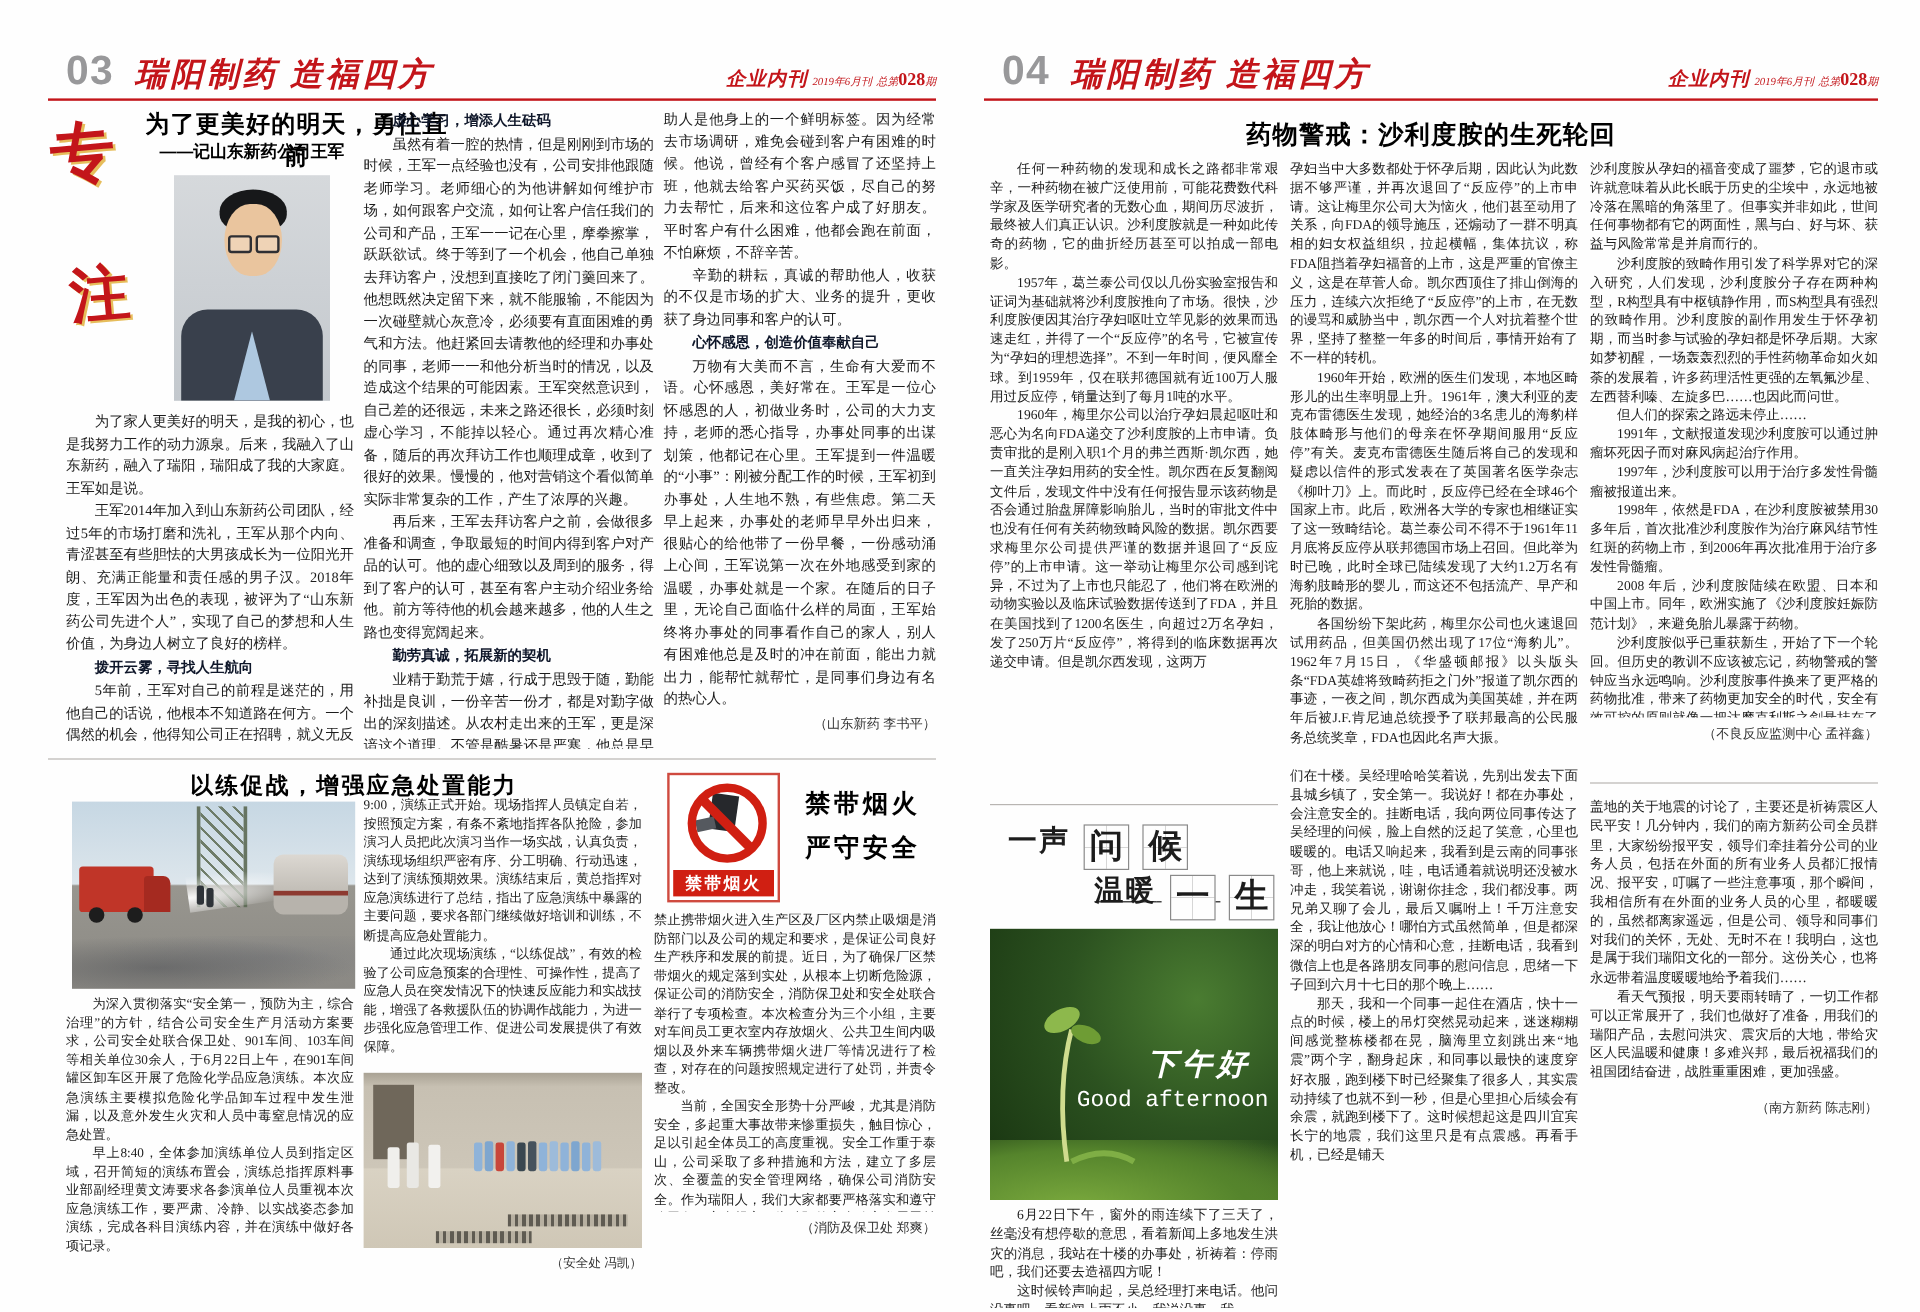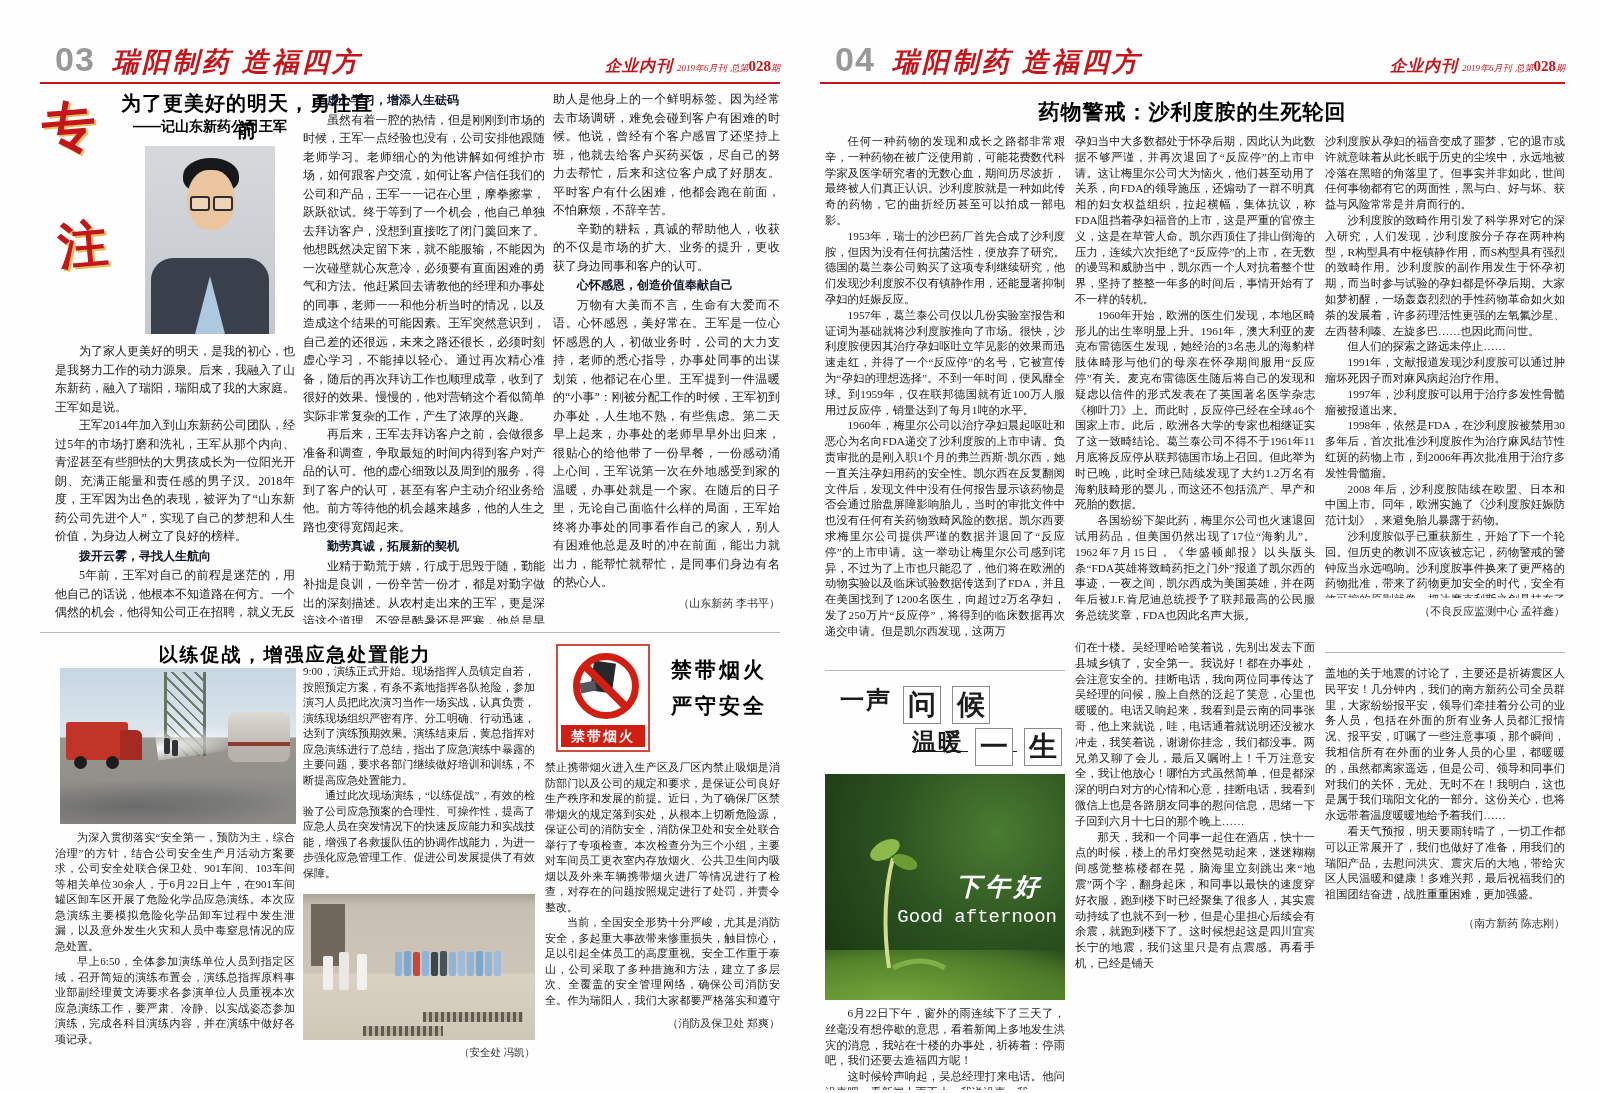--- a/index.html
+++ b/index.html
@@ -140,21 +140,21 @@
     <div class="fr-wheel" style="left:46px;"></div>
     <div class="fr-spray"></div>
     <div class="fr-tanker"></div>
     <div class="fr-man" style="left:104px;"></div>
     <div class="fr-man" style="left:112px;top:72px;"></div>
     <div class="fr-wet"></div>
   </div>
 
   <div class="col a23" style="left:55px;top:830px;width:240px;height:258px;">
       <div class="blk-p">为深入贯彻落实“安全第一，预防为主，综合治理”的方针，结合公司安全生产月活动方案要求，公司安全处联合保卫处、901车间、103车间等相关单位30余人，于6月22日上午，在901车间罐区卸车区开展了危险化学品应急演练。本次应急演练主要模拟危险化学品卸车过程中发生泄漏，以及意外发生火灾和人员中毒窒息情况的应急处置。</div>
-      <div class="blk-p">早上6:50，全体参加演练单位人员到指定区域，召开简短的演练布置会，演练总指挥原料事业部副经理黄文涛要求各参演单位人员重视本次应急演练工作，要严肃、冷静、以实战姿态参加演练，完成各科目演练内容，并在演练中做好各项记录。</div>
+      <div class="blk-p">早上8:40，全体参加演练单位人员到指定区域，召开简短的演练布置会，演练总指挥原料事业部副经理黄文涛要求各参演单位人员重视本次应急演练工作，要严肃、冷静、以实战姿态参加演练，完成各科目演练内容，并在演练中做好各项记录。</div>
     </div>
   <div class="col a23" style="left:303px;top:664px;width:232px;height:226px;">
       <div class="blk-pc">9:00，演练正式开始。现场指挥人员镇定自若，按照预定方案，有条不紊地指挥各队抢险，参加演习人员把此次演习当作一场实战，认真负责，演练现场组织严密有序、分工明确、行动迅速，达到了演练预期效果。演练结束后，黄总指挥对应急演练进行了总结，指出了应急演练中暴露的主要问题，要求各部门继续做好培训和训练，不断提高应急处置能力。</div>
       <div class="blk-p">通过此次现场演练，“以练促战”，有效的检验了公司应急预案的合理性、可操作性，提高了应急人员在突发情况下的快速反应能力和实战技能，增强了各救援队伍的协调作战能力，为进一步强化应急管理工作、促进公司发展提供了有效保障。</div>
     </div>
 
   <div class="ph ph-crowd" style="left:303px;top:894px;width:232px;height:146px;">
     <div class="cw-door"></div>
     <div class="cw-grate" style="left:120px;bottom:18px;width:100px;"></div>
     <div class="cw-grate" style="left:60px;bottom:4px;width:80px;"></div>
@@ -197,21 +197,20 @@
   <div class="abs mast-right" style="right:35px;top:56px;">
     <span class="mast-title">企业内刊</span>
     <span class="mast-small">2019年6月刊</span>
     <span class="mast-small">总第</span><span class="mast-issue">028</span><span class="mast-small">期</span>
   </div>
   <div class="abs rule" style="left:820px;top:82px;width:745px;"></div>
 
   <div class="abs t-main" style="left:820px;top:98px;width:745px;font-size:21px;">药物警戒：沙利度胺的生死轮回</div>
   <div class="col a45" style="left:825px;top:134px;width:240px;height:524px;">
       <div class="blk-p">任何一种药物的发现和成长之路都非常艰辛，一种药物在被广泛使用前，可能花费数代科学家及医学研究者的无数心血，期间历尽波折，最终被人们真正认识。沙利度胺就是一种如此传奇的药物，它的曲折经历甚至可以拍成一部电影。</div>
-      <div class="blk-p">1953年，瑞士的沙巴药厂首先合成了沙利度胺，但因为没有任何抗菌活性，便放弃了研究。德国的葛兰泰公司购买了这项专利继续研究，他们发现沙利度胺不仅有镇静作用，还能显著抑制孕妇的妊娠反应。</div>
       <div class="blk-p">1957年，葛兰泰公司仅以几份实验室报告和证词为基础就将沙利度胺推向了市场。很快，沙利度胺便因其治疗孕妇呕吐立竿见影的效果而迅速走红，并得了一个“反应停”的名号，它被宣传为“孕妇的理想选择”。不到一年时间，便风靡全球。到1959年，仅在联邦德国就有近100万人服用过反应停，销量达到了每月1吨的水平。</div>
       <div class="blk-p">1960年，梅里尔公司以治疗孕妇晨起呕吐和恶心为名向FDA递交了沙利度胺的上市申请。负责审批的是刚入职1个月的弗兰西斯·凯尔西，她一直关注孕妇用药的安全性。凯尔西在反复翻阅文件后，发现文件中没有任何报告显示该药物是否会通过胎盘屏障影响胎儿，当时的审批文件中也没有任何有关药物致畸风险的数据。凯尔西要求梅里尔公司提供严谨的数据并退回了“反应停”的上市申请。这一举动让梅里尔公司感到诧异，不过为了上市也只能忍了，他们将在欧洲的动物实验以及临床试验数据传送到了FDA，并且在美国找到了1200名医生，向超过2万名孕妇，发了250万片“反应停”，将得到的临床数据再次递交申请。但是凯尔西发现，这两万</div>
     </div>
   <div class="col a45" style="left:1075px;top:134px;width:240px;height:492px;">
       <div class="blk-pc">孕妇当中大多数都处于怀孕后期，因此认为此数据不够严谨，并再次退回了“反应停”的上市申请。这让梅里尔公司大为恼火，他们甚至动用了关系，向FDA的领导施压，还煽动了一群不明真相的妇女权益组织，拉起横幅，集体抗议，称FDA阻挡着孕妇福音的上市，这是严重的官僚主义，这是在草菅人命。凯尔西顶住了排山倒海的压力，连续六次拒绝了“反应停”的上市，在无数的谩骂和威胁当中，凯尔西一个人对抗着整个世界，坚持了整整一年多的时间后，事情开始有了不一样的转机。</div>
       <div class="blk-p">1960年开始，欧洲的医生们发现，本地区畸形儿的出生率明显上升。1961年，澳大利亚的麦克布雷德医生发现，她经治的3名患儿的海豹样肢体畸形与他们的母亲在怀孕期间服用“反应停”有关。麦克布雷德医生随后将自己的发现和疑虑以信件的形式发表在了英国著名医学杂志《柳叶刀》上。而此时，反应停已经在全球46个国家上市。此后，欧洲各大学的专家也相继证实了这一致畸结论。葛兰泰公司不得不于1961年11月底将反应停从联邦德国市场上召回。但此举为时已晚，此时全球已陆续发现了大约1.2万名有海豹肢畸形的婴儿，而这还不包括流产、早产和死胎的数据。</div>
       <div class="blk-p">各国纷纷下架此药，梅里尔公司也火速退回试用药品，但美国仍然出现了17位“海豹儿”。1962年7月15日，《华盛顿邮报》以头版头条“FDA英雄将致畸药拒之门外”报道了凯尔西的事迹，一夜之间，凯尔西成为美国英雄，并在两年后被J.F.肯尼迪总统授予了联邦最高的公民服务总统奖章，FDA也因此名声大振。</div>
     </div>
   <div class="col a45" style="left:1325px;top:134px;width:240px;height:464px;">
       <div class="blk-pc">沙利度胺从孕妇的福音变成了噩梦，它的退市或许就意味着从此长眠于历史的尘埃中，永远地被冷落在黑暗的角落里了。但事实并非如此，世间任何事物都有它的两面性，黑与白、好与坏、获益与风险常常是并肩而行的。</div>

